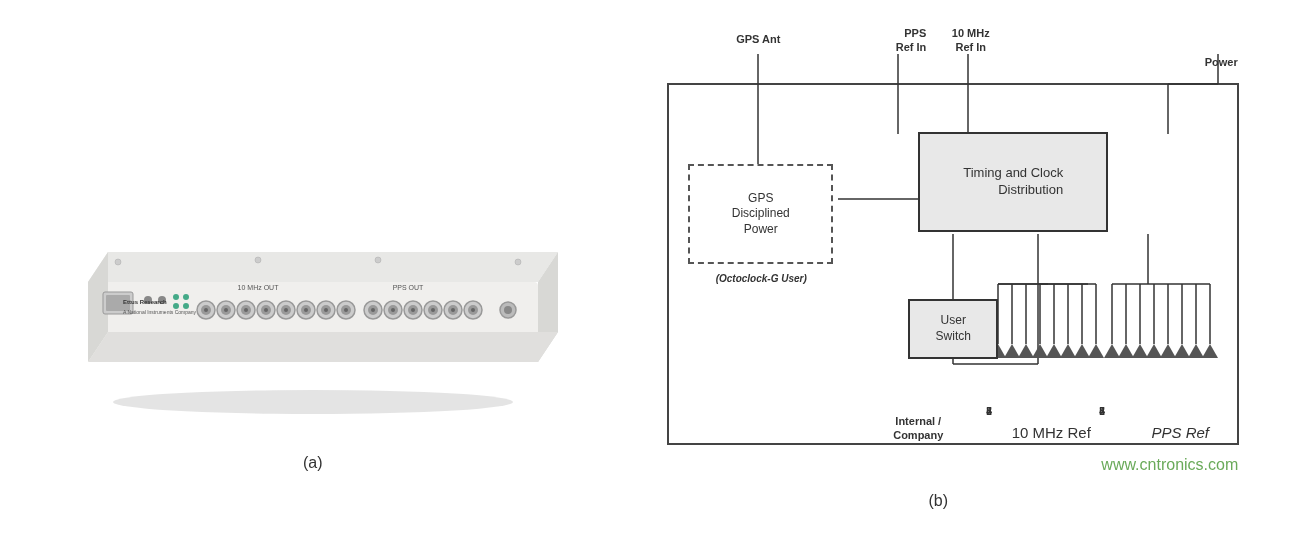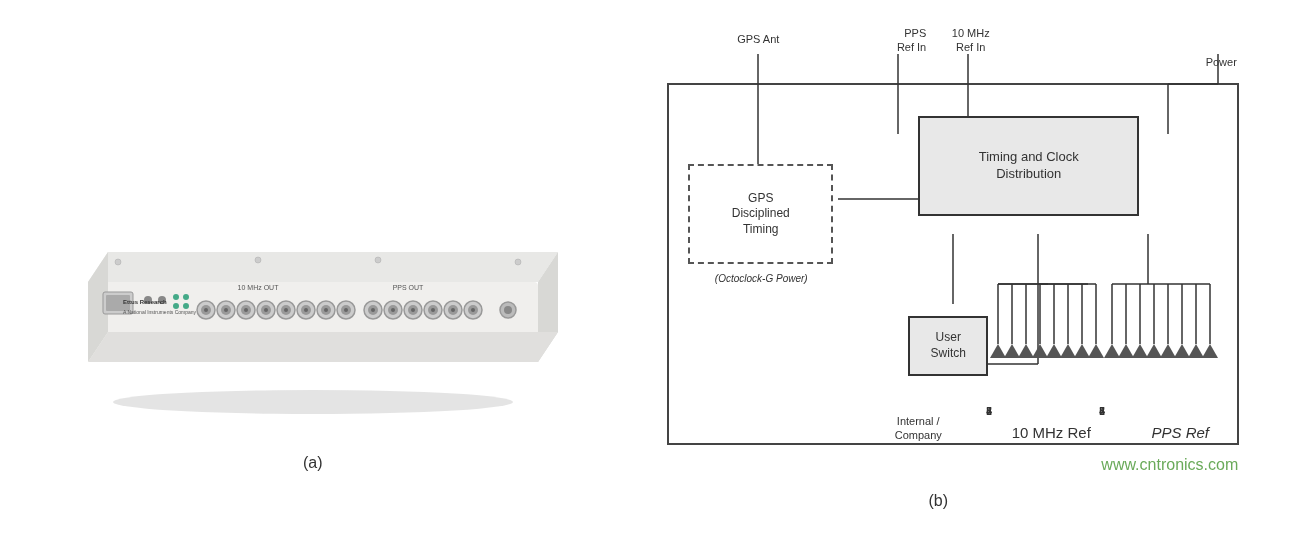--- a/index.html
+++ b/index.html
@@ -84,20 +84,21 @@
       font-size: 12px;
       color: #333;
       line-height: 1.3;
     }
     .connector-label {
       position: absolute;
       font-size: 11px;
       color: #333;
       text-align: center;
       line-height: 1.3;
+      font-weight: bold;
     }
     .number-label {
       position: absolute;
       font-size: 11px;
       color: #333;
     }
     .section-label {
       position: absolute;
       font-size: 15px;
       color: #333;
@@ -314,31 +315,31 @@
       <div class="connector-label" style="left:335px;top:2px;width:55px;">
         <span style="white-space:pre-line;">10 MHz
 Ref In</span>
       </div>
 
       <div class="connector-label" style="left:588px;top:8px;width:50px;margin-top:23px;">Power</div>
 
       <div class="dashed-box" style="left:80px;top:140px;width:145px;height:100px;">
         <span class="box-label" style="white-space:pre-line; font-size:12px;">GPS
 Disciplined
-Timing</span>
-      </div>
-
-      <div class="connector-label" style="left:68px;top:248px;width:170px;font-style:italic;font-size:10px;">(Octoclock-G Power)</div>
-
-      <div class="inner-box" style="left:310px;top:92px;width:221px;height:100px;">
+Power</span>
+      </div>
+
+      <div class="connector-label" style="left:68px;top:248px;width:170px;font-style:italic;font-size:10px;">(Octoclock-G User)</div>
+
+      <div class="inner-box" style="left:310px;top:108px;width:190px;height:100px;text-align:right;">
         <span class="box-label" style="white-space:pre-line; font-size:13px; font-weight:normal;">Timing and Clock
 Distribution</span>
       </div>
 
-      <div class="inner-box" style="left:300px;top:292px;width:80px;height:60px;">
+      <div class="inner-box" style="left:300px;top:275px;width:90px;height:60px;">
         <span class="box-label" style="white-space:pre-line;">User
 Switch</span>
       </div>
 
       <div class="connector-label" style="left:270px;top:390px;width:80px;text-align:center;">
         <span style="white-space:pre-line;">Internal /
 Company</span>
       </div>
 
       <div class="section-label" style="left:388px;top:400px;width:110px;">10 MHz Ref</div>

